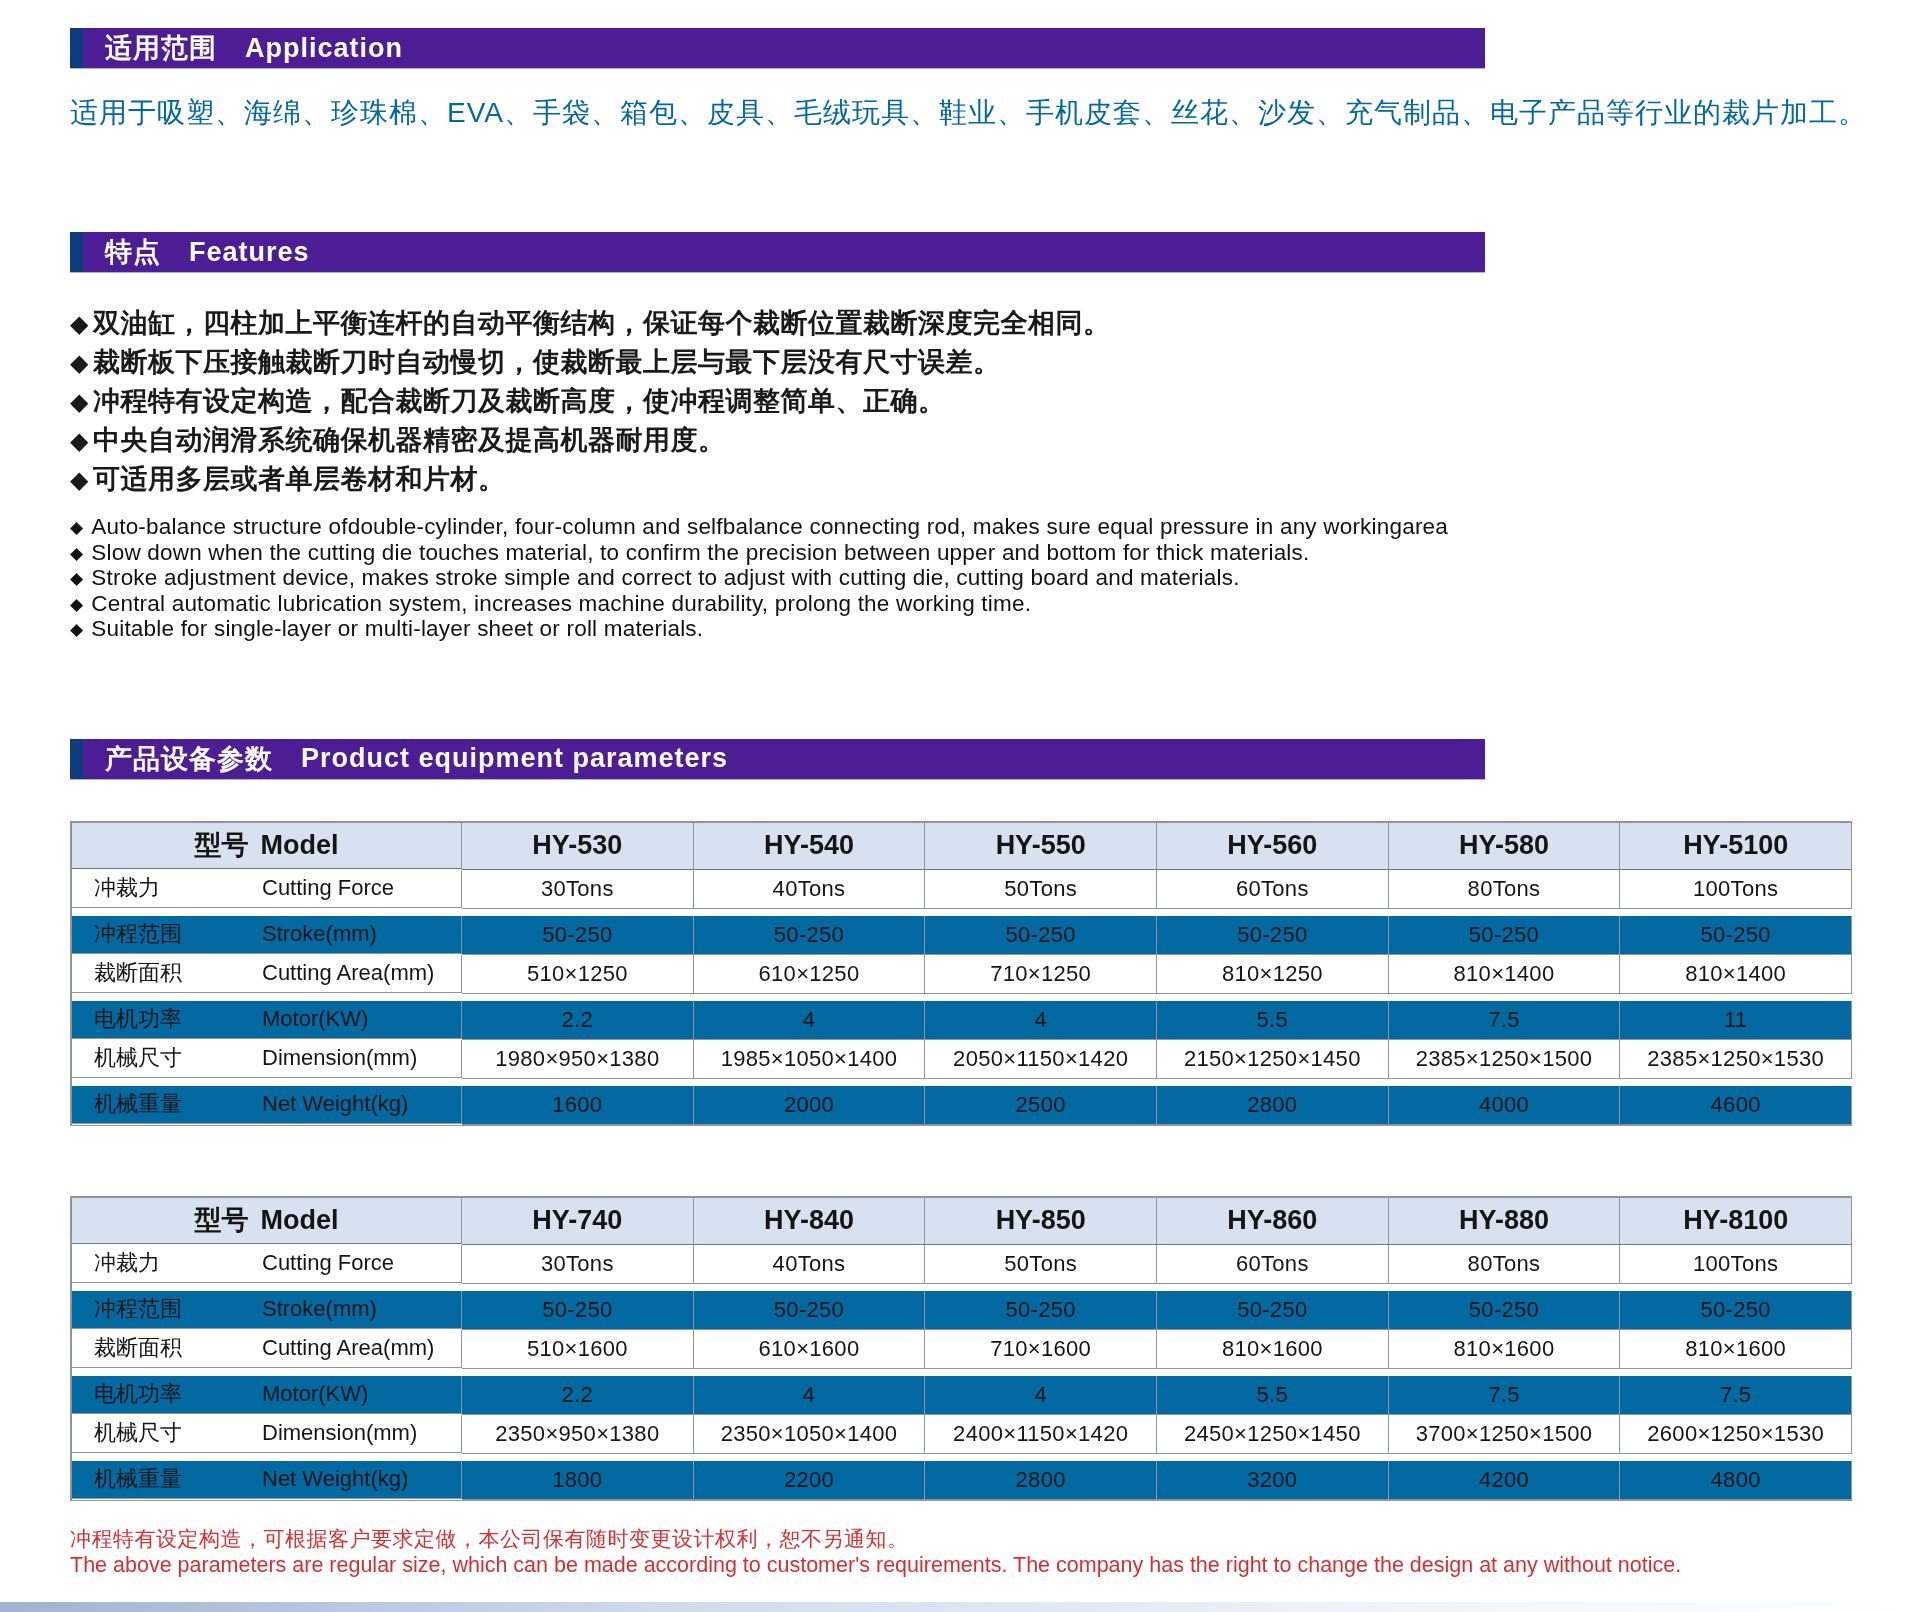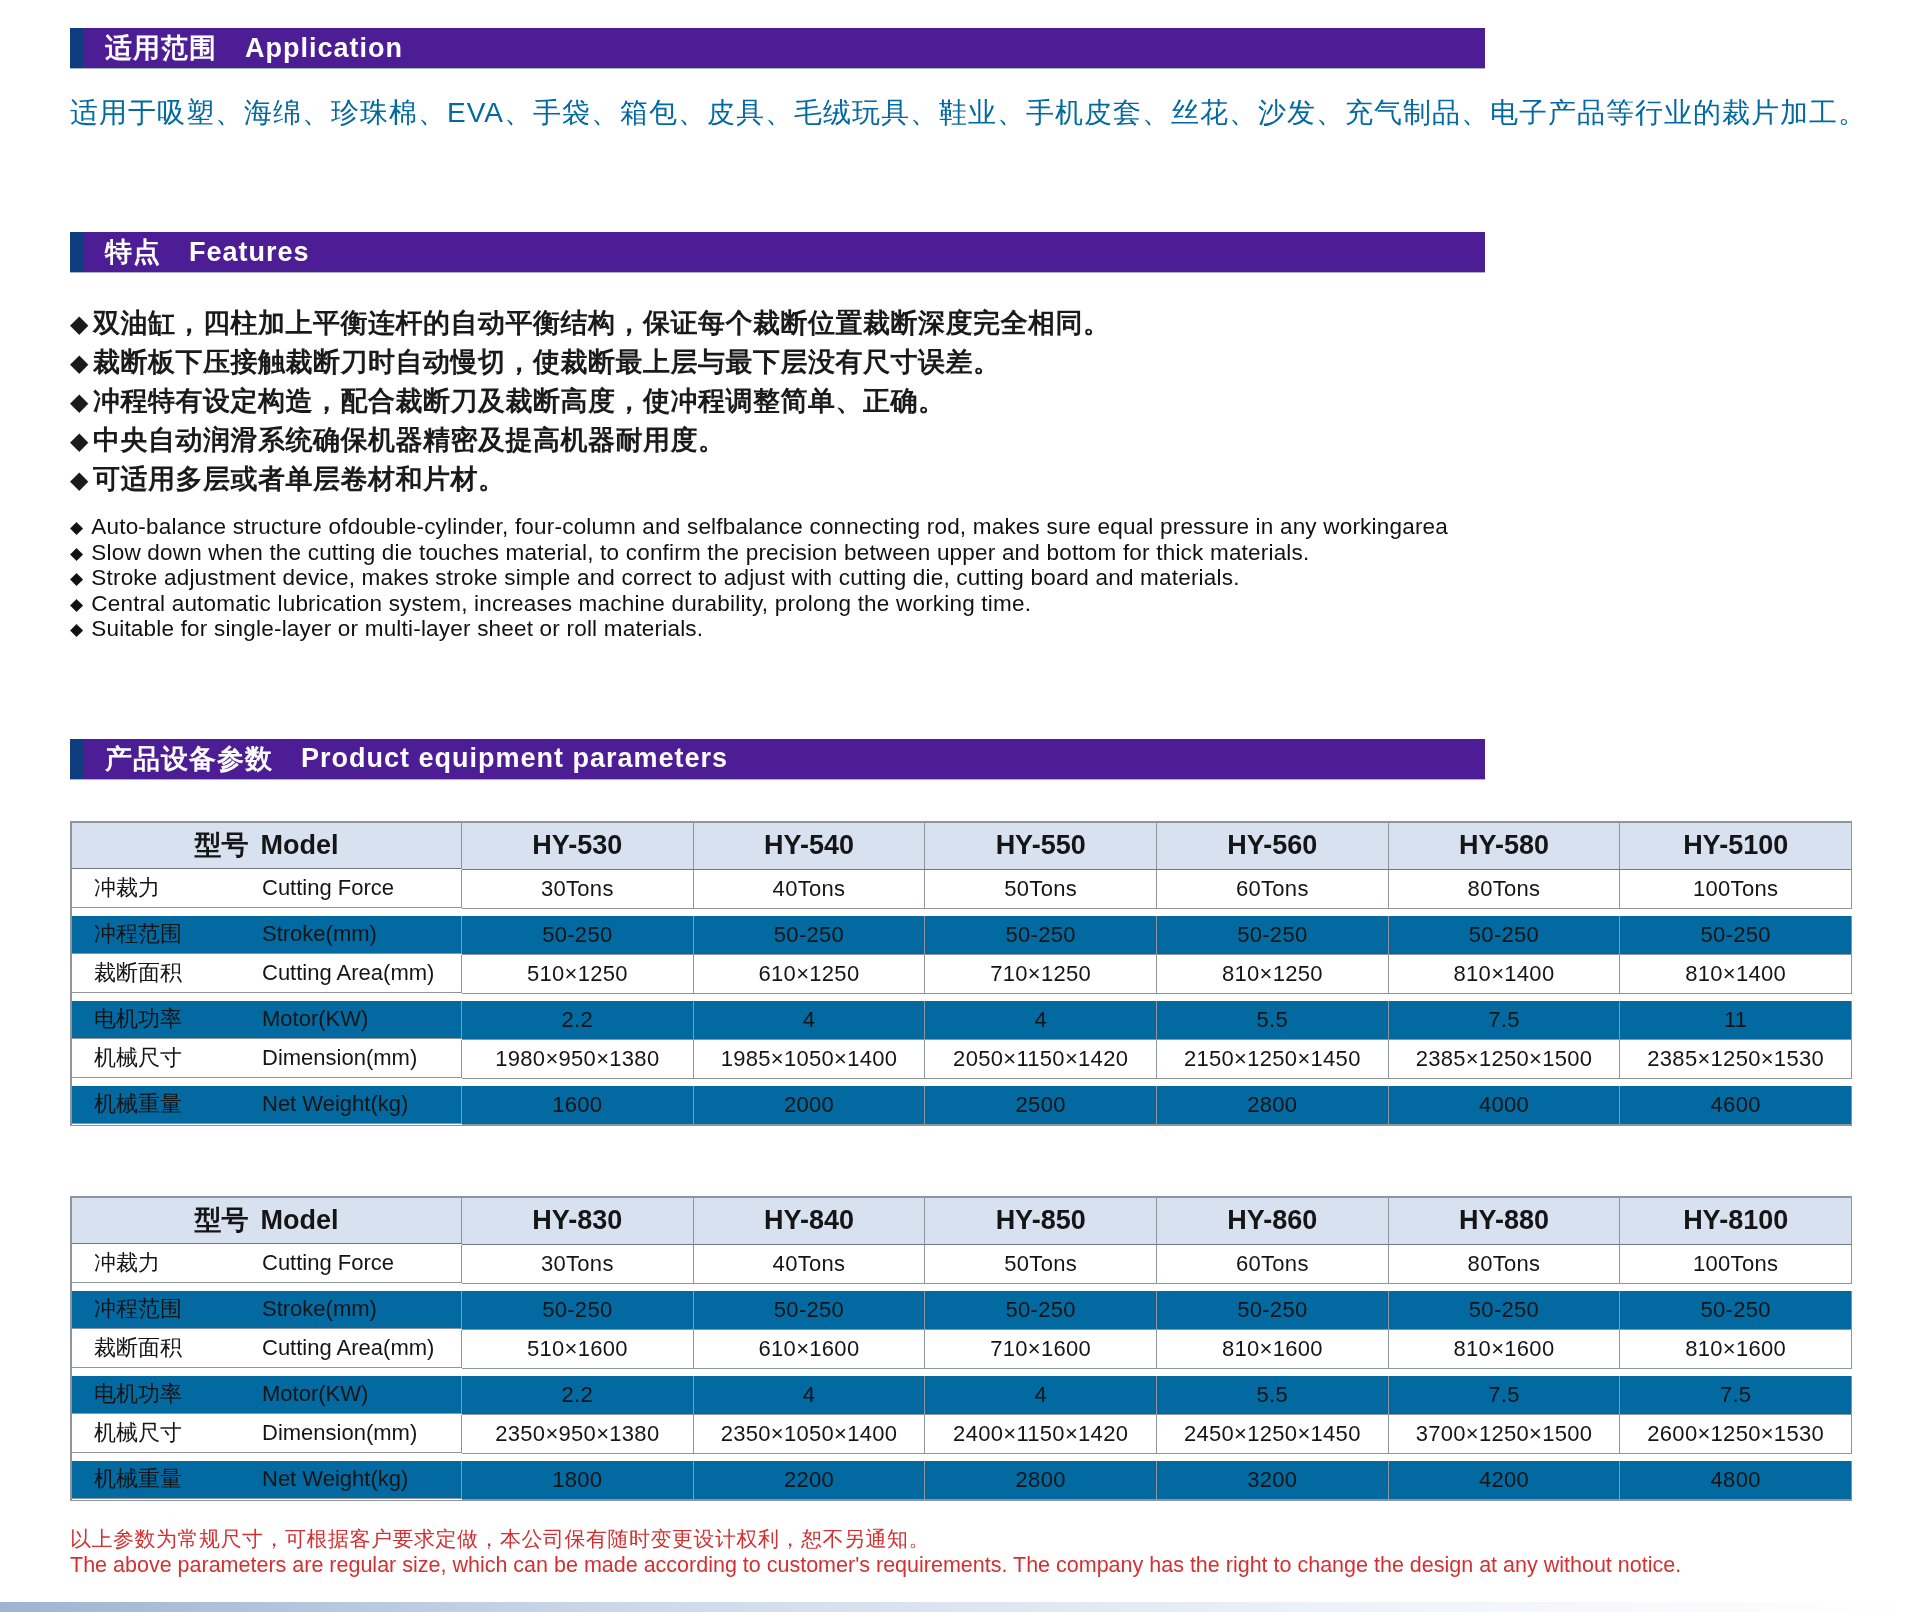--- a/index.html
+++ b/index.html
@@ -318,21 +318,21 @@
           <div class="tcell val">4000</div>
           <div class="tcell val">4600</div>
         </div>
       </div>
     <div class="spec-table second" id="table-1">
         <div class="trow thead">
           <div class="tcell label-cell">
             <span>型号</span>
             <span>Model</span>
           </div>
-          <div class="tcell">HY-830</div>
+          <div class="tcell">HY-740</div>
           <div class="tcell">HY-840</div>
           <div class="tcell">HY-850</div>
           <div class="tcell">HY-860</div>
           <div class="tcell">HY-880</div>
           <div class="tcell">HY-8100</div>
         </div>
         <div class="trow">
           <div class="tcell label-cell">
             <span class="lab-zh">冲裁力</span>
             <span class="lab-en">Cutting Force</span>
@@ -399,19 +399,19 @@
           </div>
           <div class="tcell val">1800</div>
           <div class="tcell val">2200</div>
           <div class="tcell val">2800</div>
           <div class="tcell val">3200</div>
           <div class="tcell val">4200</div>
           <div class="tcell val">4800</div>
         </div>
       </div>
     <div class="disclaimer">
-      <p class="d-zh">以上参数为常规尺寸，可根据客户要求定做，本公司保有随时变更设计权利，恕不另通知。</p>
+      <p class="d-zh">冲程特有设定构造，可根据客户要求定做，本公司保有随时变更设计权利，恕不另通知。</p>
       <p class="d-en">The above parameters are regular size, which can be made according to customer's requirements. The company has the right to change the design at any without notice.</p>
     </div>
   </section>
 
   <div class="bottom-strip"></div>
 </div>
 
 </body></html>

